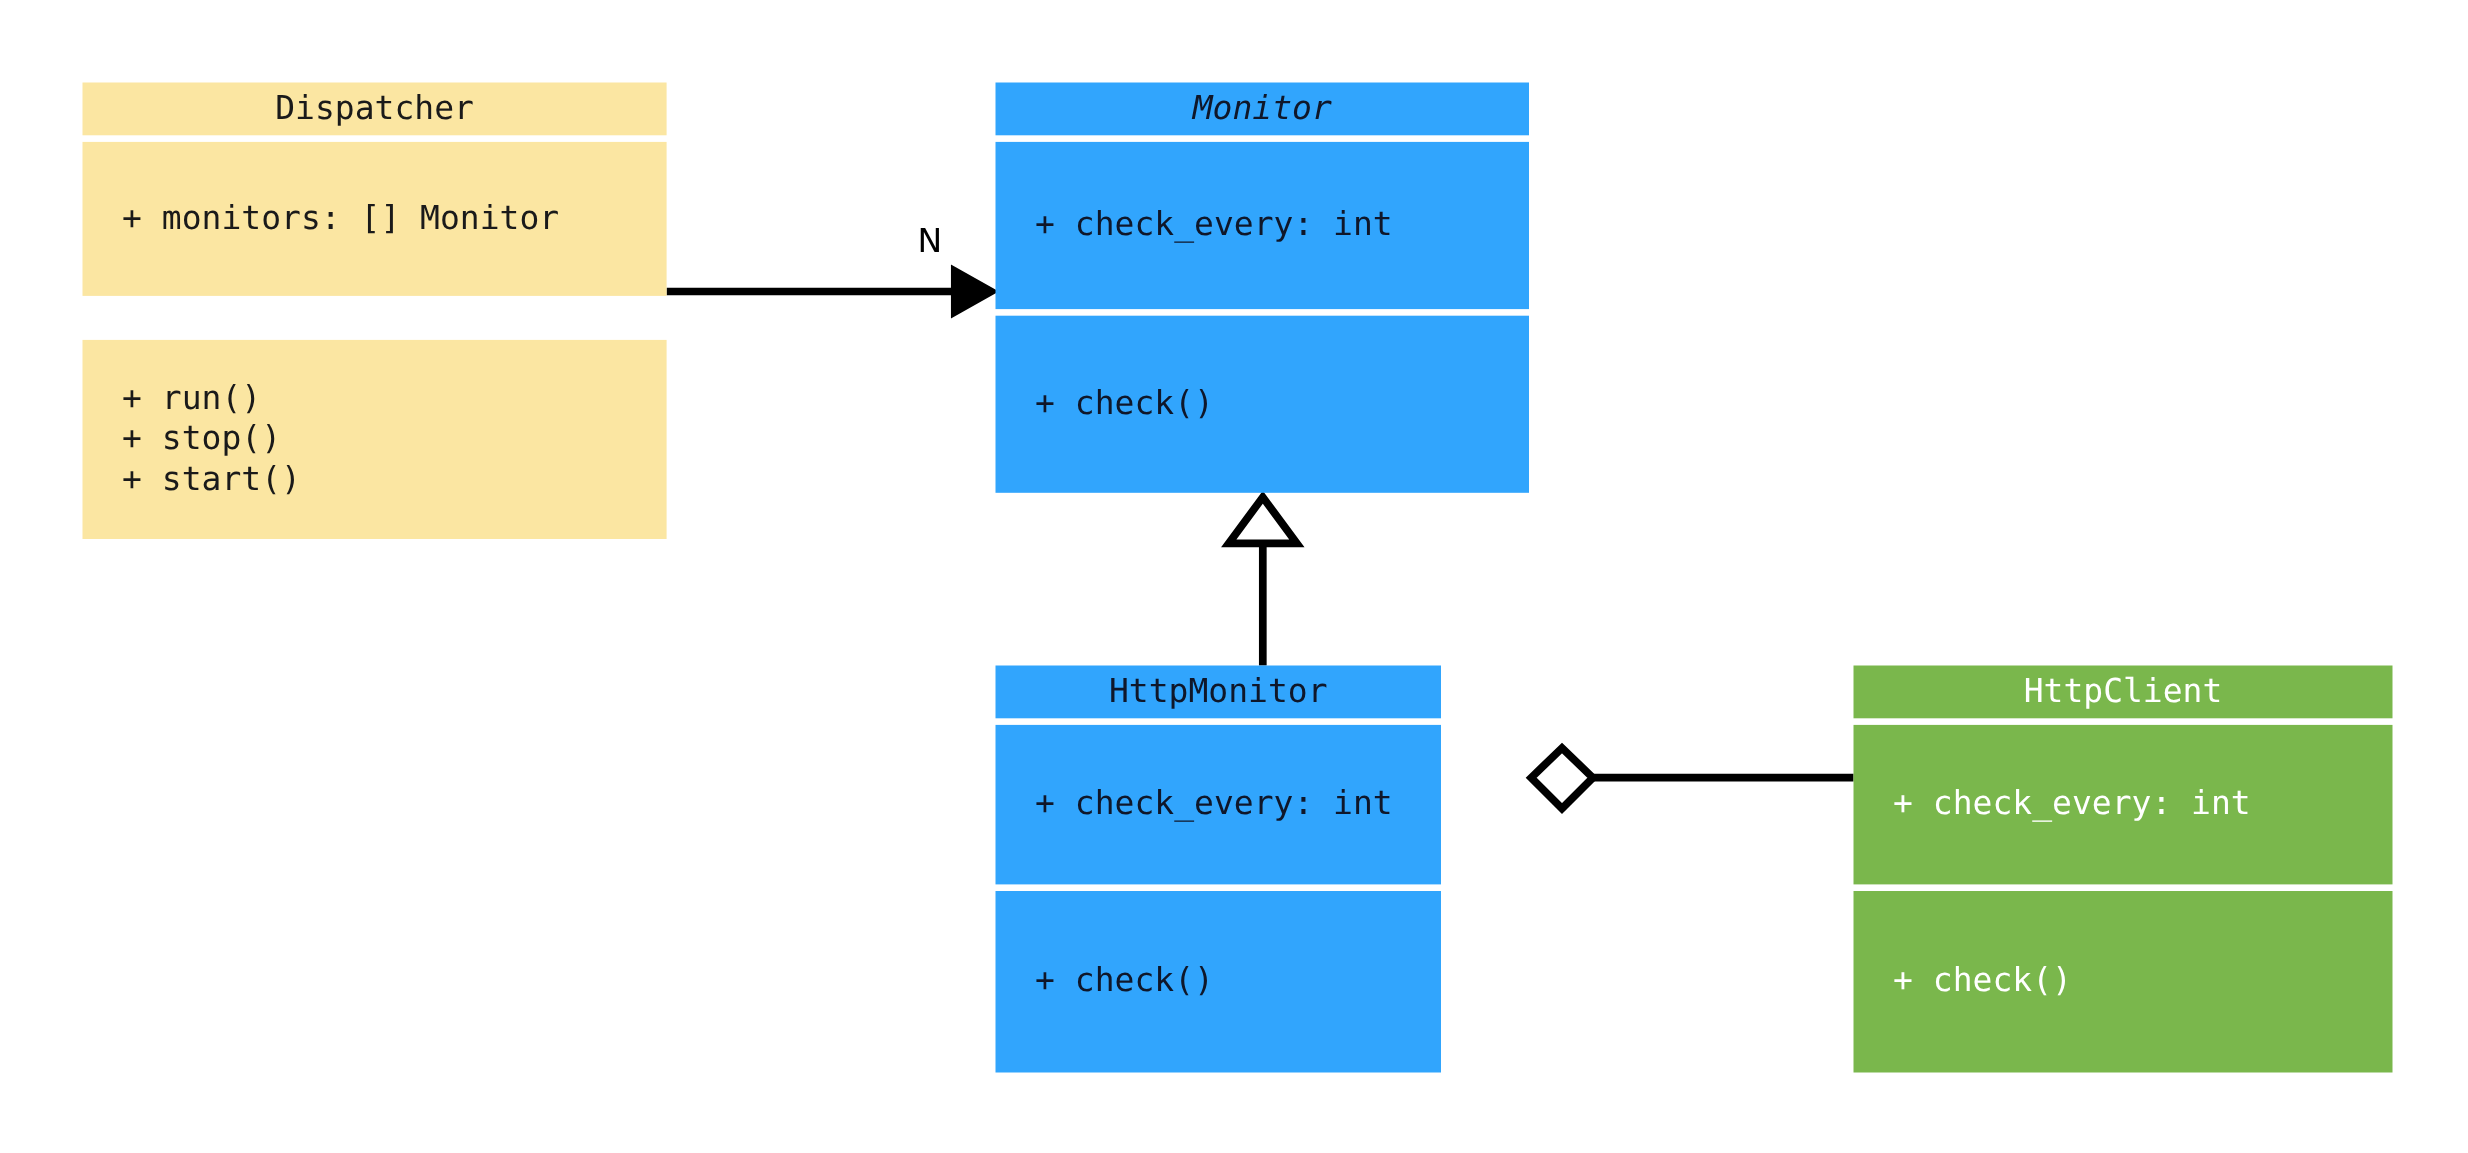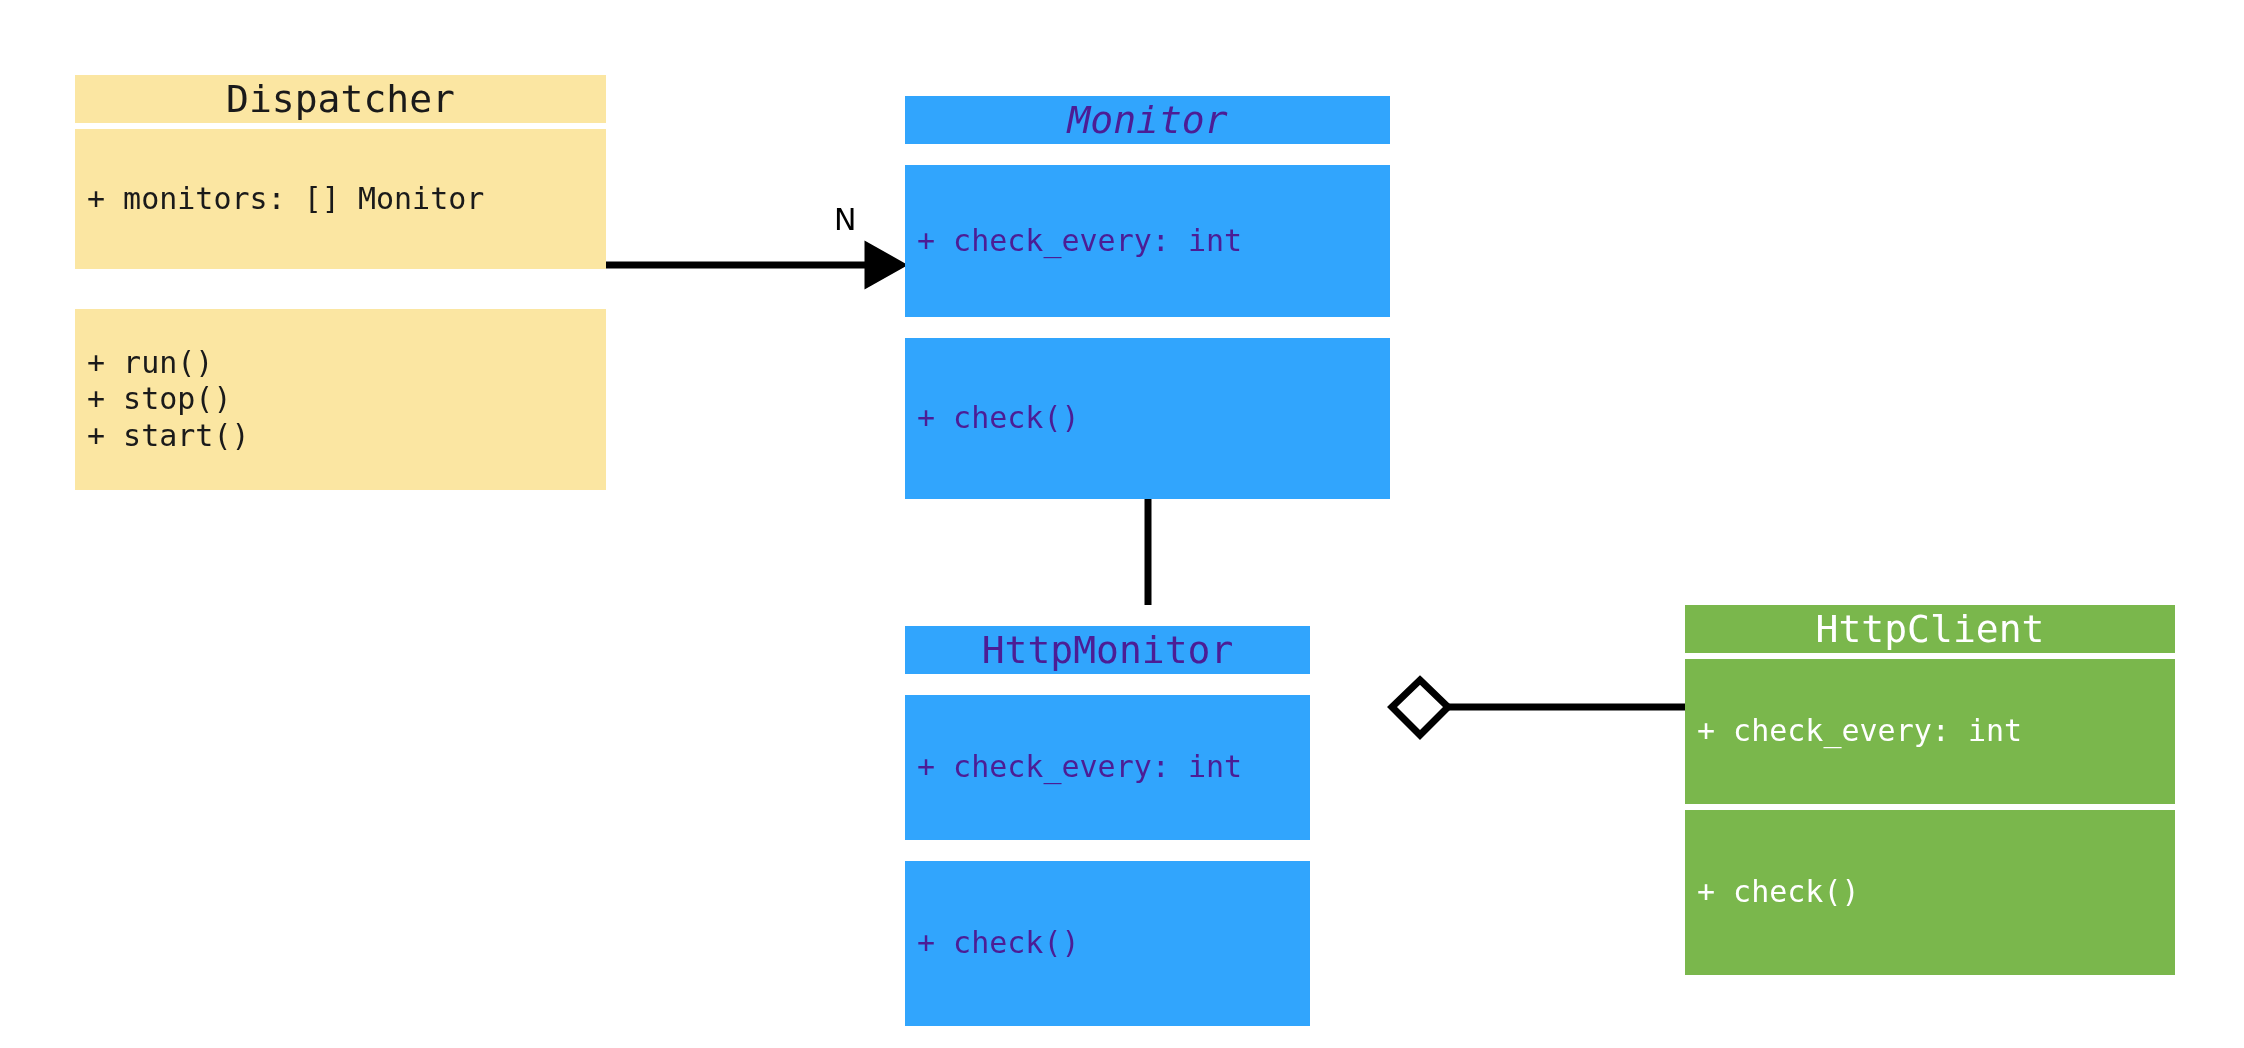--- a/index.html
+++ b/index.html
@@ -27,47 +27,47 @@
   .compartment {
     box-sizing: border-box;
     width: 100%;
     overflow: hidden;
   }
   .compartment + .compartment {
     margin-top: 6px;
   }
   .cls-title {
     text-align: center;
-    font-size: 38px;
+    font-size: 30px;
     letter-spacing: 0px;
     line-height: 1;
     display: flex;
     align-items: center;
     justify-content: center;
   }
   .cls-title.abstract {
     font-style: italic;
   }
   .cls-body {
     display: flex;
     flex-direction: column;
     justify-content: center;
-    padding-left: 12px;
+    padding-left: 36px;
     font-size: 30px;
     line-height: 1.22;
   }
 
   
   .theme-yellow .compartment { background: #fbe6a2; }
   .theme-yellow .cls-title,
   .theme-yellow .cls-body { color: #1a1a1a; }
 
   .theme-blue .compartment { background: #31a5fd; }
   .theme-blue .cls-title,
-  .theme-blue .cls-body { color: #4c1d95; margin-top: 21px; }
+  .theme-blue .cls-body { color: #0f172a; }
 
   .theme-green .compartment { background: #7ab74c; }
   .theme-green .cls-title,
   .theme-green .cls-body { color: #ffffff; }
 
   .member { white-space: pre; }
 
   
   .edge-svg {
     position: absolute;

